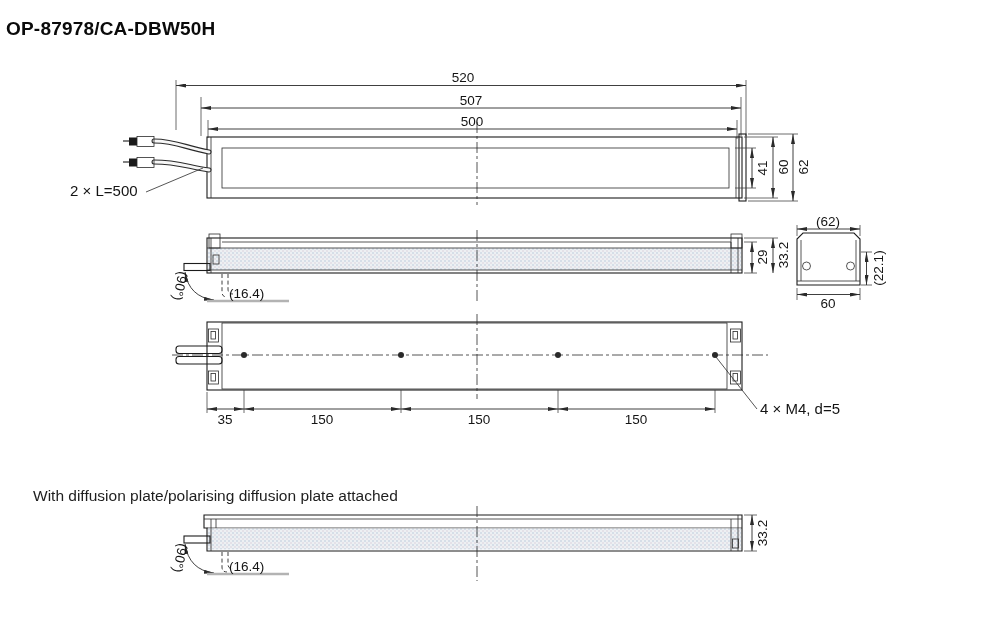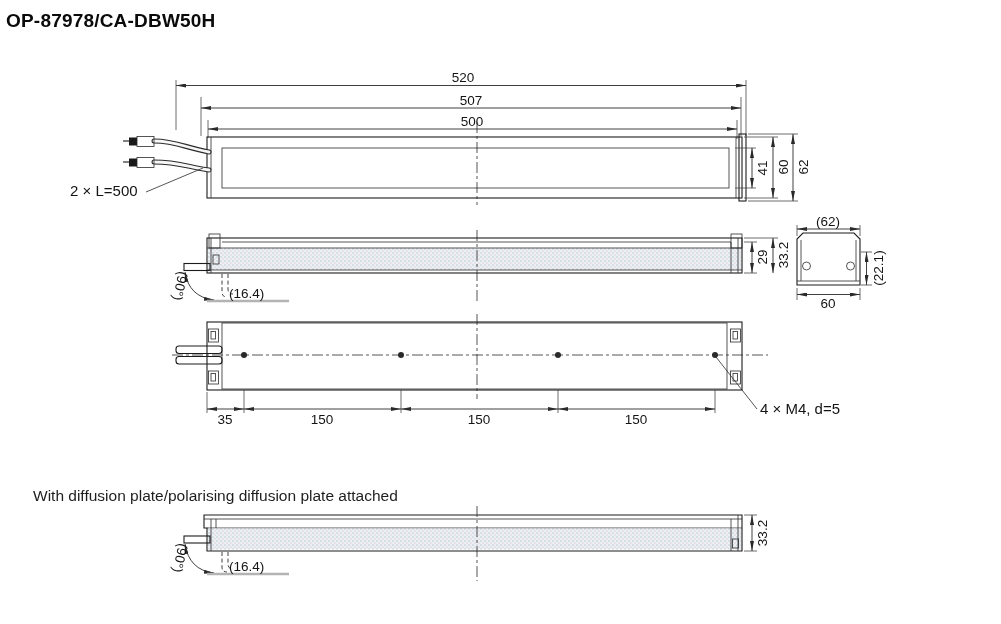--- a/index.html
+++ b/index.html
@@ -1,18 +1,18 @@
 <!DOCTYPE html>
 <html><head>
 <meta charset="utf-8">
 <style>
   html,body{margin:0;padding:0;background:#ffffff;}
   .page{position:relative;width:1001px;height:624px;background:#fff;overflow:hidden;
         font-family:"Liberation Sans", sans-serif;}
-  .title{position:absolute;left:6px;top:10px;font-size:19px;font-weight:bold;color:#0a0a0a;
+  .title{position:absolute;left:6px;top:18px;font-size:19px;font-weight:bold;color:#0a0a0a;
          letter-spacing:0.2px;}
   svg{position:absolute;left:0;top:0;}
   
   .ol{stroke:#1c1c1c;stroke-width:1.1;fill:none;}
   .th{stroke:#2b2b2b;stroke-width:0.8;fill:none;}
   .ext{stroke:#3c3c3c;stroke-width:0.75;fill:none;}
   .dim{stroke:#2a2a2a;stroke-width:0.9;fill:none;
        marker-start:url(#arw);marker-end:url(#arw);}
   .ldr{stroke:#2a2a2a;stroke-width:0.8;fill:none;}
   .cl{stroke:#2a2a2a;stroke-width:0.8;stroke-dasharray:11 3 3 3;fill:none;}

